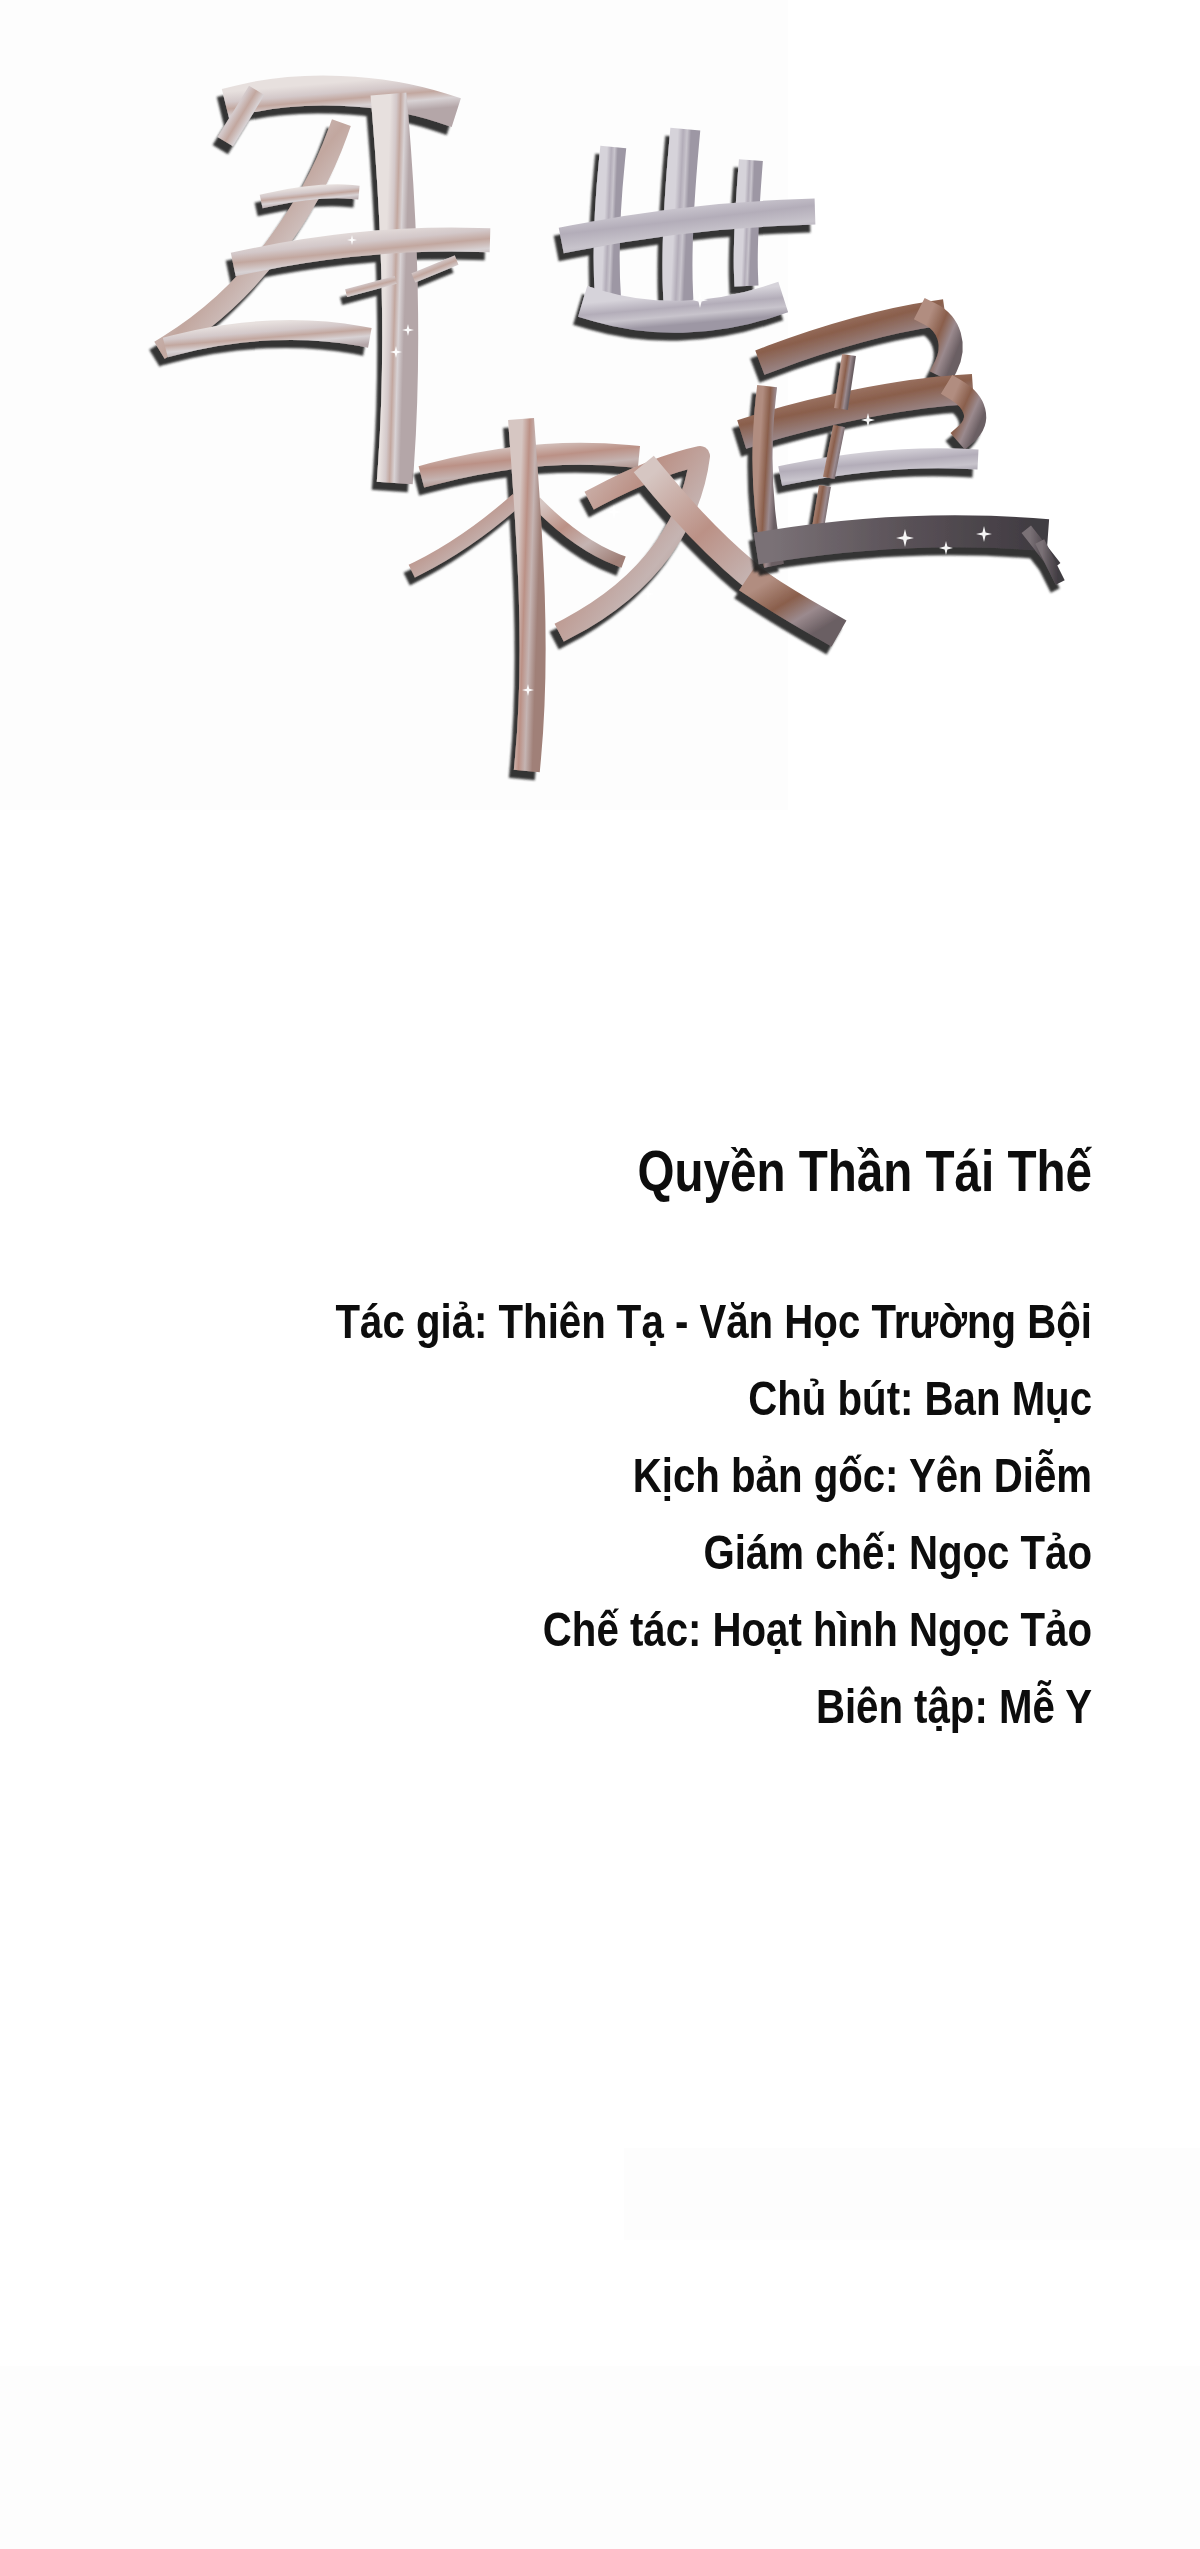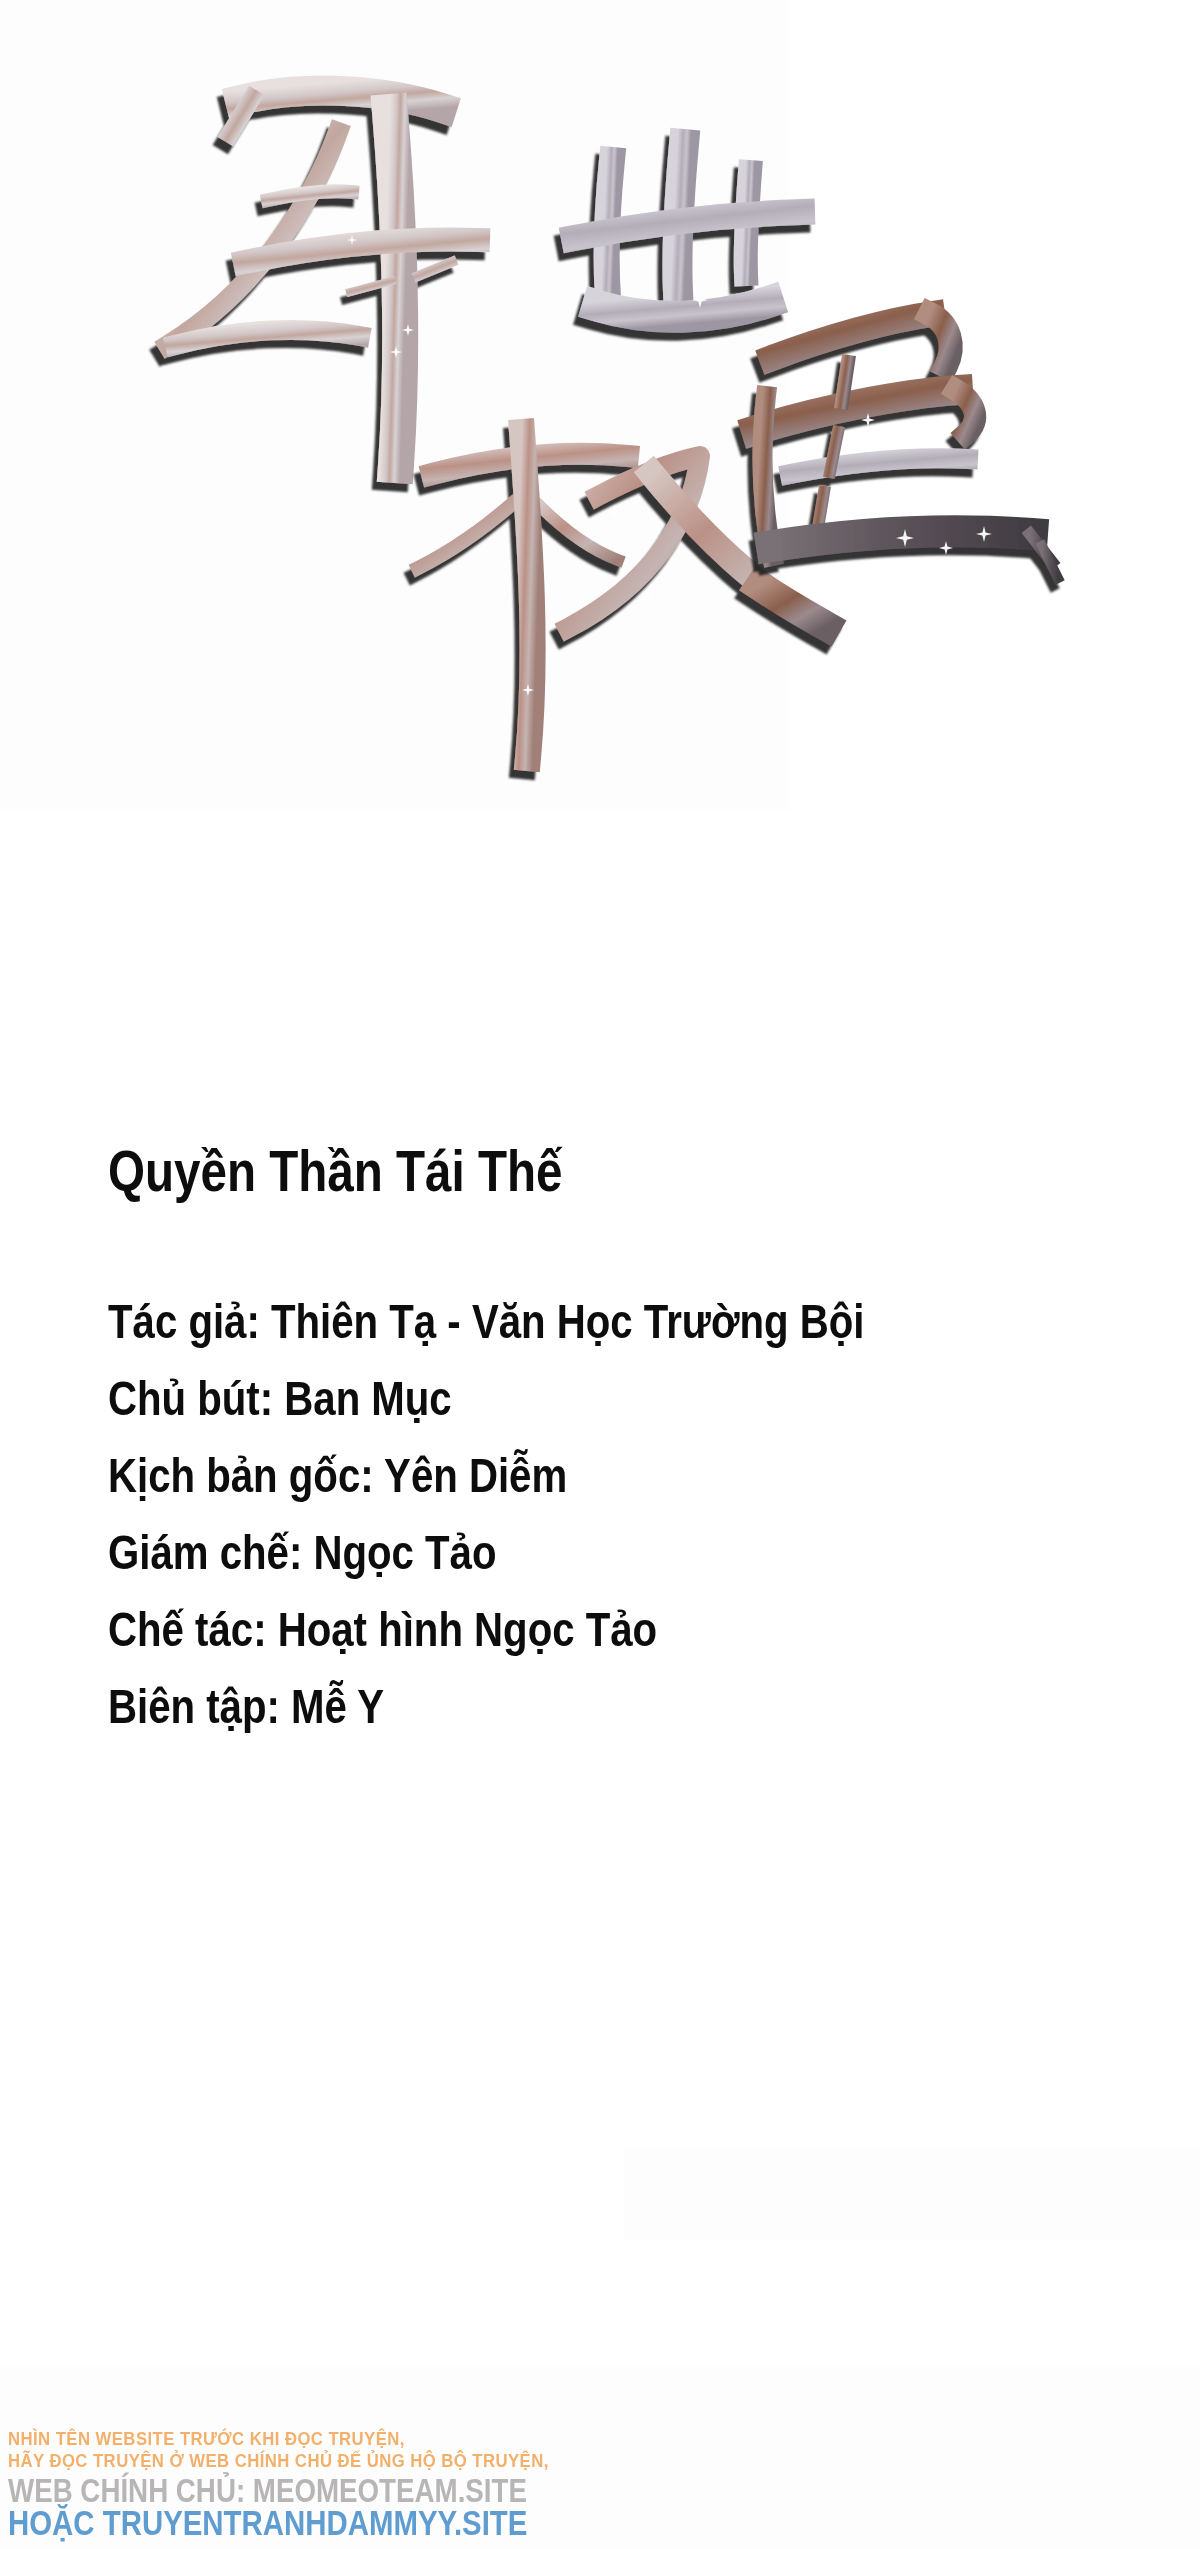--- a/index.html
+++ b/index.html
@@ -23,21 +23,21 @@
     position: absolute;
     left: 0; top: 0;
     width: 1200px; height: 900px;
   }
 
   
   .credits {
     position: absolute;
     left: 0; top: 1128px;
     width: 1200px;
-    text-align: left;
+    text-align: right;
     color: #0d0d0d;
     font-weight: 700;
   }
   .credits div { white-space: nowrap; }
   .credits-title {
     font-size: 58px;
     line-height: 86px;
     transform: scaleX(0.82);
     transform-origin: 50% 50%;
   }
@@ -183,20 +183,14 @@
   <div class="credits" style="color: rgb(13, 13, 13);">
     <div class="credits-title">Quyền Thần Tái Thế</div>
     <div class="credit-line first">Tác giả: Thiên Tạ - Văn Học Trường Bội</div>
     <div class="credit-line">Chủ bút: Ban Mục</div>
     <div class="credit-line">Kịch bản gốc: Yên Diễm</div>
     <div class="credit-line">Giám chế: Ngọc Tảo</div>
     <div class="credit-line">Chế tác: Hoạt hình Ngọc Tảo</div>
     <div class="credit-line">Biên tập: Mễ Y</div>
   </div>
 
-  <div class="footer">
-    <div class="f-small" style="color: rgb(242, 176, 106);">NHÌN TÊN WEBSITE TRƯỚC KHI ĐỌC TRUYỆN,</div>
-    <div class="f-small" style="color: rgb(242, 176, 106);">HÃY ĐỌC TRUYỆN Ở WEB CHÍNH CHỦ ĐỂ ỦNG HỘ BỘ TRUYỆN,</div>
-    <div class="f-big-gray" style="color: rgb(183, 181, 181);">WEB CHÍNH CHỦ: MEOMEOTEAM.SITE</div>
-    <div class="f-big-blue" style="color: rgb(95, 157, 209);">HOẶC TRUYENTRANHDAMMYY.SITE</div>
-  </div>
 
 </div>
 
 </body></html>

